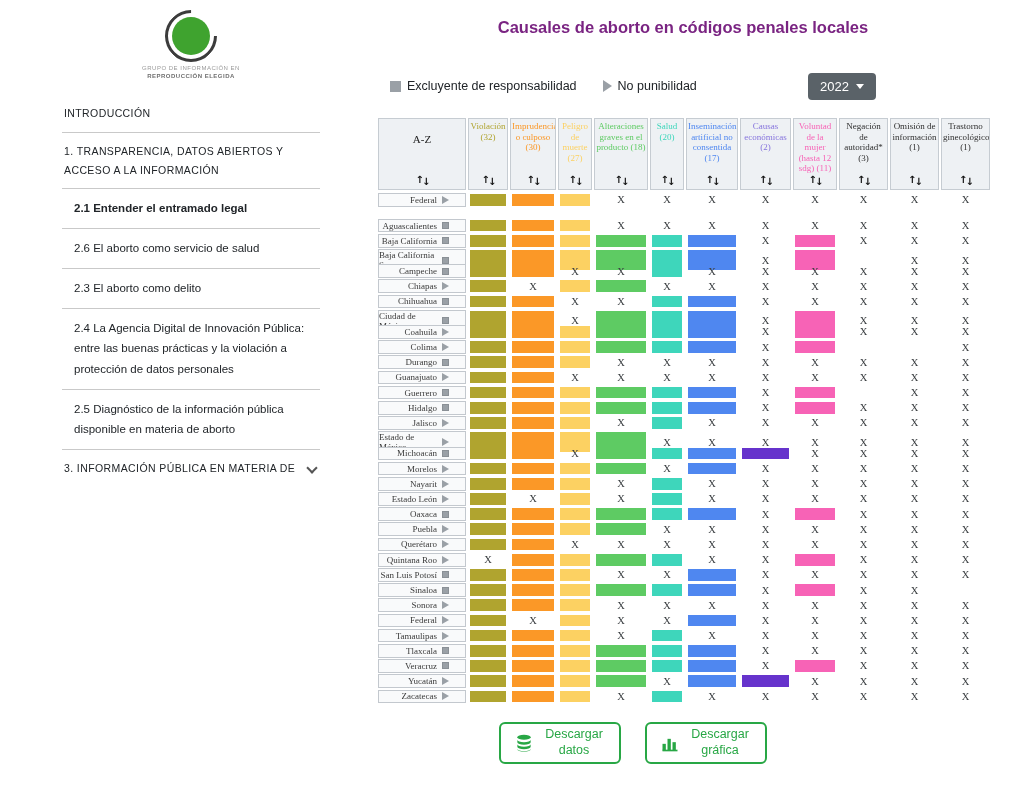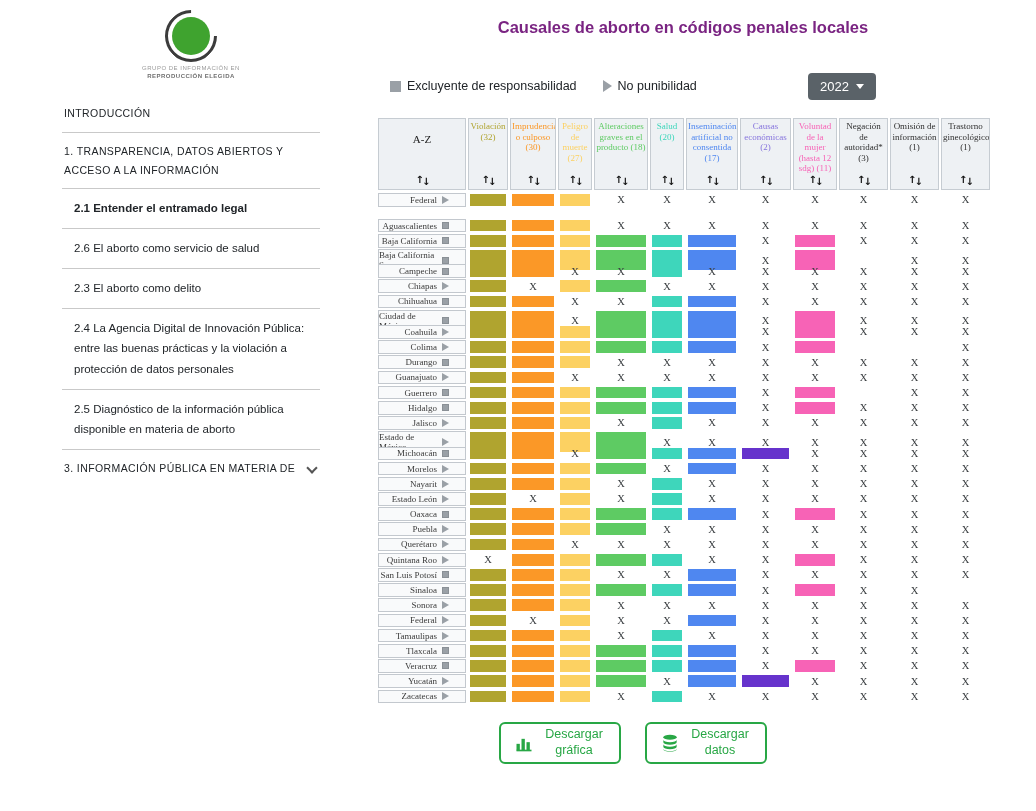--- a/index.html
+++ b/index.html
@@ -1411,33 +1411,33 @@
             <div class="cell">
               <div class="xm">X</div>
             </div>
           </div>
         </div>
       </div>
 
     <div class="downloads">
       <button class="dl-btn">
         <svg width="20" height="20" viewBox="0 0 24 24" fill="#28a745">
+          <ellipse cx="12" cy="5" rx="8" ry="3"></ellipse>
+          <path d="M4 8 a8 3 0 0 0 16 0 v3 a8 3 0 0 1 -16 0 z"></path>
+          <path d="M4 13.5 a8 3 0 0 0 16 0 v3 a8 3 0 0 1 -16 0 z"></path>
+          <path d="M4 19 a8 3 0 0 0 16 0 v0.5 a8 3 0 0 1 -16 0 z"></path>
+        </svg>
+        <span class="lbl">Descargar datos</span>
+      </button>
+      <button class="dl-btn">
+        <svg width="20" height="20" viewBox="0 0 24 24" fill="#28a745">
           <rect x="3" y="13" width="4" height="8"></rect>
           <rect x="9" y="7" width="4" height="14"></rect>
           <rect x="15" y="11" width="4" height="10"></rect>
           <rect x="3" y="20" width="18" height="2"></rect>
         </svg>
         <span class="lbl">Descargar gráfica</span>
-      </button>
-      <button class="dl-btn">
-        <svg width="20" height="20" viewBox="0 0 24 24" fill="#28a745">
-          <ellipse cx="12" cy="5" rx="8" ry="3"></ellipse>
-          <path d="M4 8 a8 3 0 0 0 16 0 v3 a8 3 0 0 1 -16 0 z"></path>
-          <path d="M4 13.5 a8 3 0 0 0 16 0 v3 a8 3 0 0 1 -16 0 z"></path>
-          <path d="M4 19 a8 3 0 0 0 16 0 v0.5 a8 3 0 0 1 -16 0 z"></path>
-        </svg>
-        <span class="lbl">Descargar datos</span>
       </button>
     </div>
 
   </main>
 
 </div>
 
 </body></html>

